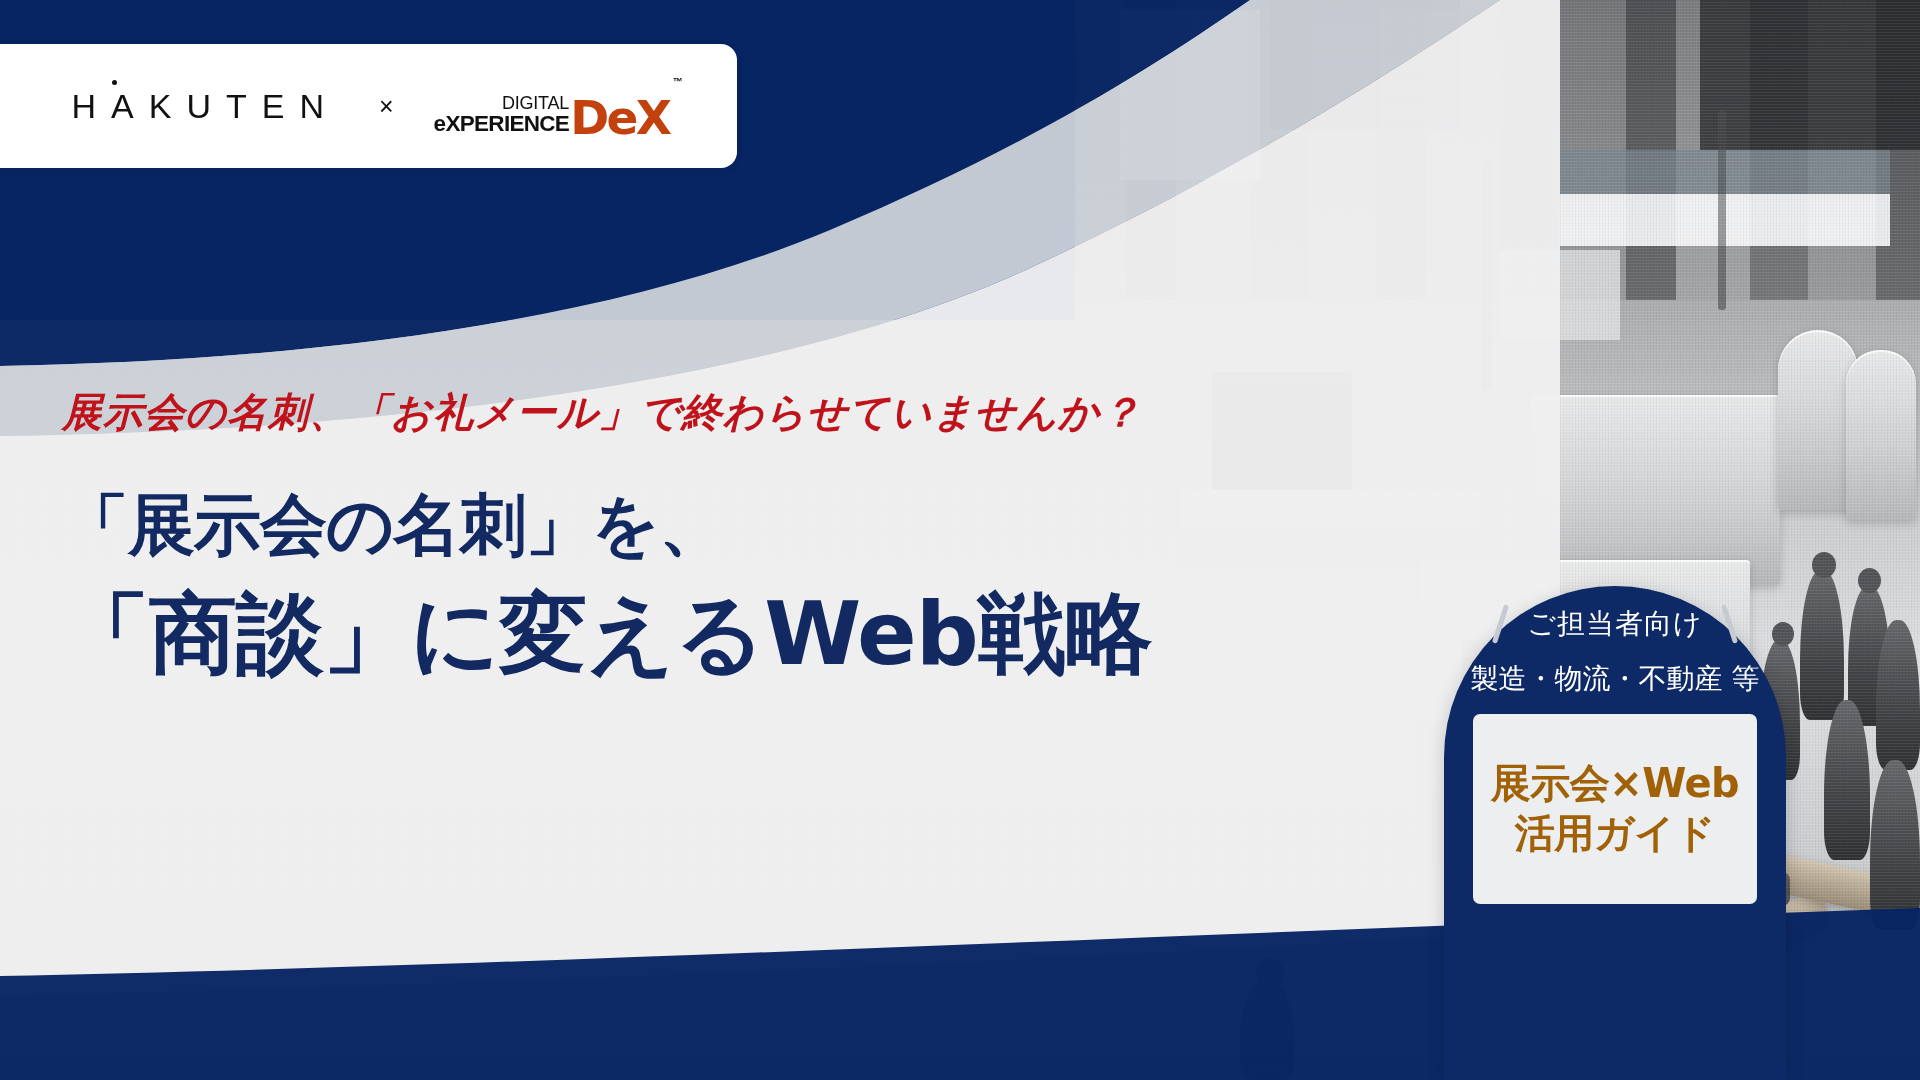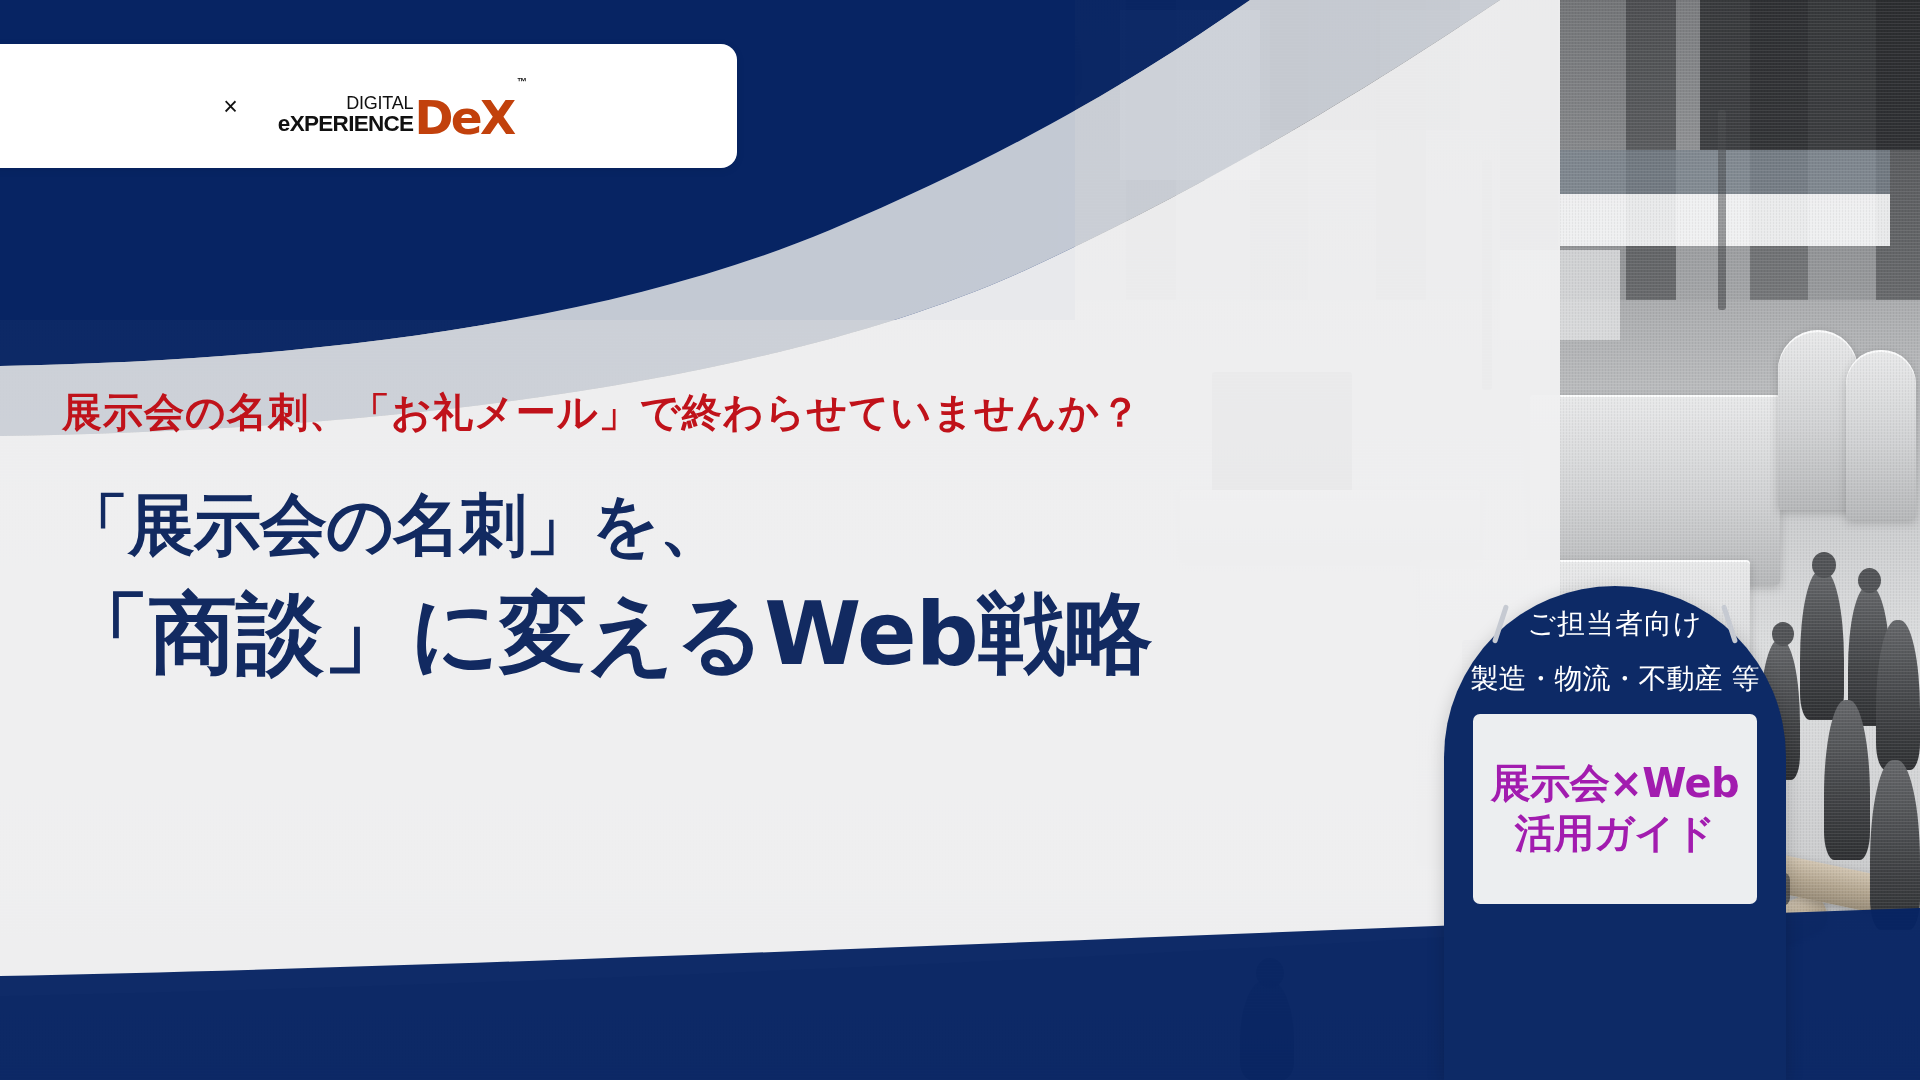--- a/index.html
+++ b/index.html
@@ -61,42 +61,42 @@
   .dex-words{display:flex;flex-direction:column;align-items:flex-end;line-height:1;padding-bottom:2px;}
   .dex-digital{font-size:18px;font-weight:400;color:#111;letter-spacing:-.2px;margin-top:20px;}
   .dex-exp{font-size:22.5px;font-weight:800;color:#111;letter-spacing:-.7px;margin-top:1px;}
   .dex-big{font-size:47px;font-weight:800;color:#c2410c;letter-spacing:-2.6px;line-height:.84;
     font-family:"DejaVu Sans","Liberation Sans",sans-serif;}
   .dex-tm{position:absolute;right:-13px;top:2px;font-size:10px;font-weight:700;color:#111;}
 
   
   .copy{position:absolute;left:62px;top:388px;z-index:25;}
   .lead{font-size:40px;font-weight:700;color:#c0121a;letter-spacing:1px;line-height:1.2;
-    font-family:"DejaVu Sans","Liberation Sans",sans-serif;white-space:nowrap;margin:0 0 46px 0;}
+    font-family:"DejaVu Sans","Liberation Sans",sans-serif;white-space:nowrap;margin:0 0 46px 0;font-style:italic;}
   .head{margin:0;color:#122a61;font-weight:800;letter-spacing:-1px;line-height:1.30;
     font-family:"DejaVu Sans","Liberation Sans",sans-serif;white-space:nowrap;}
   .head-l1{font-size:67px;display:block;}
   .head-l2{font-size:88px;display:block;margin-top:8px;}
 
   
   .badge{position:absolute;left:1444px;top:586px;width:342px;height:494px;
     background:#0d2a66;border-radius:171px 171px 0 0;z-index:28;
     display:flex;flex-direction:column;align-items:center;box-shadow:0 4px 18px rgba(0,0,0,.18);}
   .badge-b2b{margin-top:44px;font-size:45px;font-weight:500;color:#fff;letter-spacing:.5px;
     font-family:"DejaVu Sans","Liberation Sans",sans-serif;line-height:1;}
   .badge-row{display:flex;align-items:center;gap:24px;margin-top:18px;}
   .slash{width:5px;height:40px;background:#c6cad2;border-radius:3px;}
   .slash.l{transform:rotate(18deg);} .slash.r{transform:rotate(-18deg);}
   .badge-sub{font-size:28px;color:#fff;font-weight:400;letter-spacing:1px;
     font-family:"DejaVu Sans","Liberation Sans",sans-serif;}
   .badge-ind{margin-top:16px;font-size:28px;color:#fff;font-weight:500;letter-spacing:0;
     font-family:"DejaVu Sans","Liberation Sans",sans-serif;white-space:nowrap;}
   .badge-box{margin-top:16px;width:284px;height:190px;background:#eceef0;border-radius:7px;
     display:flex;flex-direction:column;align-items:center;justify-content:center;gap:4px;}
-  .badge-box-l1,.badge-box-l2{font-size:40px;font-weight:800;color:#a21caf;letter-spacing:-.5px;
+  .badge-box-l1,.badge-box-l2{font-size:40px;font-weight:800;color:#a16207;letter-spacing:-.5px;
     line-height:1.14;font-family:"DejaVu Sans","Liberation Sans",sans-serif;white-space:nowrap;}
 
   
   .bottom-wave{position:absolute;left:0;bottom:0;width:1920px;height:180px;z-index:20;pointer-events:none;}
 </style>
 </head>
 <body>
 
 <div class="stage">
 
@@ -160,20 +160,24 @@
              C1380,80 1230,175 1030,268 C800,374 430,430 0,436 Z" fill="#cdd2d9" opacity=".95"></path>
   </svg>
 
   <svg class="light-panel" viewBox="0 0 1920 1080" preserveAspectRatio="none">
     <path d="M0,436 C430,430 800,374 1030,268 C1230,175 1380,80 1500,0 H1560
              V930 C1100,958 520,985 0,996 Z" fill="#eff0f1" opacity=".97"></path>
   </svg>
 
   <div class="logo-card">
     <div class="logo-inner">
+      <div class="hakuten">
+        <span class="dot"></span>
+        <span>HAKUTEN</span>
+      </div>
       <div class="xmark">×</div>
       <div class="dexlock">
         <div class="dex-words">
           <div class="dex-digital">DIGITAL</div>
           <div class="dex-exp">eXPERIENCE</div>
         </div>
         <div class="dex-big">DeX</div>
         <div class="dex-tm">™</div>
       </div>
     </div>

